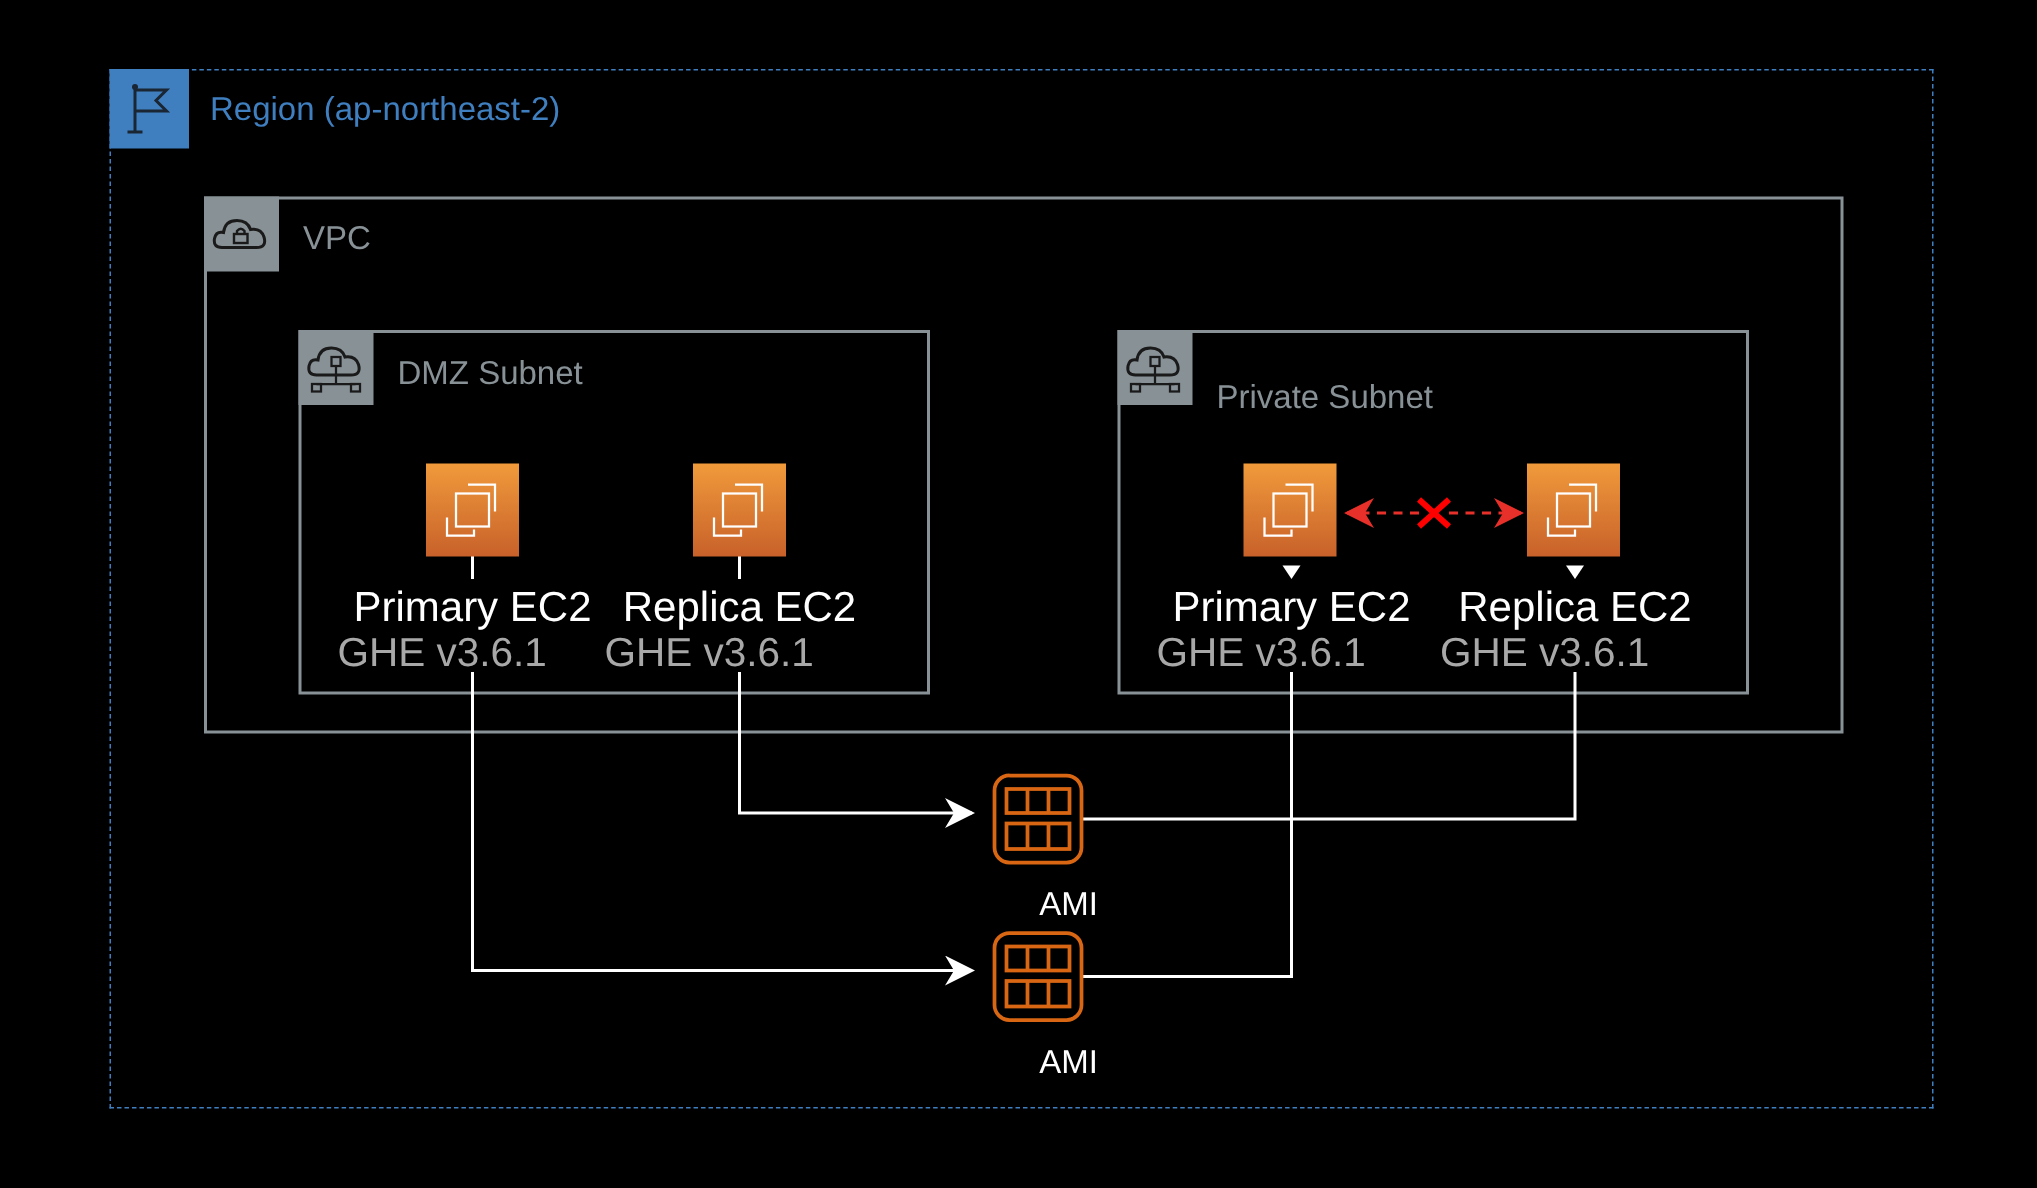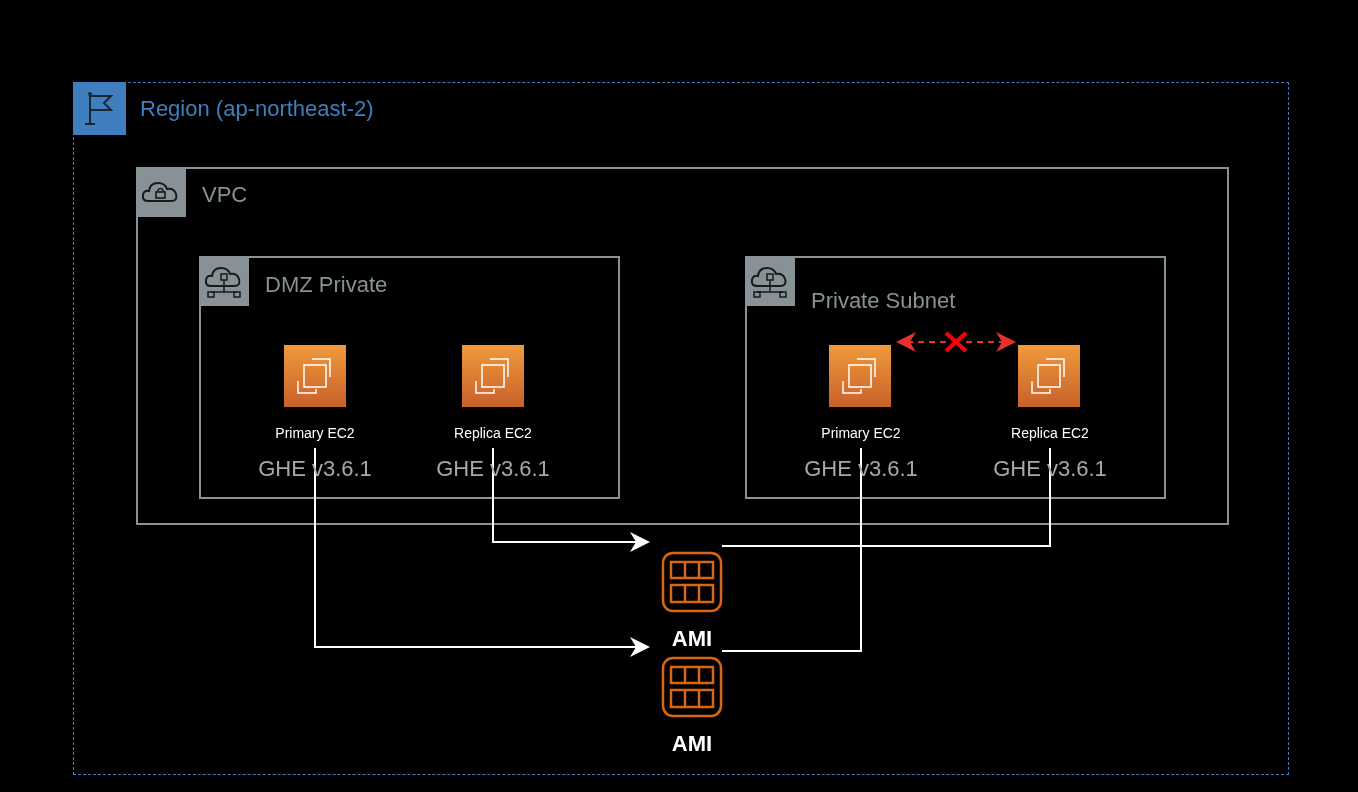--- a/index.html
+++ b/index.html
@@ -1,27 +1,27 @@
 <!DOCTYPE html>
 <html><head>
 <meta charset="utf-8">
 <style>
   html,body{margin:0;padding:0;background:#000;}
   body{width:1358px;height:792px;position:relative;overflow:hidden;font-family:"Liberation Sans",sans-serif;}
-  .abs{position:absolute;margin-top:36px;}
+  .abs{position:absolute;}
   .region{left:73px;top:46px;width:1216px;height:693px;border:1.5px dashed #3f7fbf;box-sizing:border-box;}
   .region-icon{left:73px;top:46px;width:53px;height:53px;background:#3f7fbf;}
   .region-title{left:140px;top:60px;font-size:22px;color:#3f7fbf;}
   .group{border:2px solid #879196;box-sizing:border-box;}
   .group-icon{width:50px;height:50px;background:#879196;}
   .group-title{font-size:22px;color:#879196;}
   .ec2{width:62px;height:62px;background:linear-gradient(to bottom,#f09a3b,#c8612a);}
-  .lbl{font-size:14px;color:#fff;text-align:center;width:180px;}
-  .sub{font-size:22px;color:#a8a8a8;text-align:center;width:180px;}
-  .ami-lbl{font-size:22px;color:#fff;text-align:center;width:80px;font-weight:bold;}
+  .lbl{font-size:28px;color:#fff;text-align:center;width:180px;}
+  .sub{font-size:27px;color:#a8a8a8;width:180px;}
+  .ami-lbl{font-size:22px;color:#fff;text-align:right;width:80px;}
   svg.overlay{position:absolute;left:0;top:0;}
 </style>
 </head>
 <body>
 
 <div class="abs region"></div>
 <div class="abs region-icon">
   <svg width="53" height="53" viewBox="0 0 53 53">
       <line x1="17" y1="12" x2="17" y2="42" stroke="#1a2633" stroke-width="2"></line>
       <circle cx="17" cy="12" r="2" fill="#1a2633"></circle>
@@ -44,21 +44,21 @@
 <div class="abs group" style="left:199px;top:220px;width:421px;height:243px;"></div>
 <div class="abs group-icon" style="left:199px;top:220px;">
   <svg width="50" height="50" viewBox="0 0 50 50">
       <path d="M12 30 Q6 30 7 24 Q8 19 13 20 Q14 12 22 12 Q29 12 31 18 Q38 17 40 23 Q42 30 35 30 Z" fill="none" stroke="#1a1a1a" stroke-width="2"></path>
       <rect x="22" y="18" width="6" height="6" fill="none" stroke="#1a1a1a" stroke-width="1.5"></rect>
       <path d="M25 24 V36 M12 36 H38" stroke="#1a1a1a" stroke-width="1.5"></path>
       <rect x="9" y="36" width="6" height="5" fill="none" stroke="#1a1a1a" stroke-width="1.5"></rect>
       <rect x="35" y="36" width="6" height="5" fill="none" stroke="#1a1a1a" stroke-width="1.5"></rect>
     </svg>
 </div>
-<div class="abs group-title" style="left:265px;top:236px;">DMZ Private</div>
+<div class="abs group-title" style="left:265px;top:236px;">DMZ Subnet</div>
 
 <div class="abs group" style="left:745px;top:220px;width:421px;height:243px;"></div>
 <div class="abs group-icon" style="left:745px;top:220px;">
   <svg width="50" height="50" viewBox="0 0 50 50">
       <path d="M12 30 Q6 30 7 24 Q8 19 13 20 Q14 12 22 12 Q29 12 31 18 Q38 17 40 23 Q42 30 35 30 Z" fill="none" stroke="#1a1a1a" stroke-width="2"></path>
       <rect x="22" y="18" width="6" height="6" fill="none" stroke="#1a1a1a" stroke-width="1.5"></rect>
       <path d="M25 24 V36 M12 36 H38" stroke="#1a1a1a" stroke-width="1.5"></path>
       <rect x="9" y="36" width="6" height="5" fill="none" stroke="#1a1a1a" stroke-width="1.5"></rect>
       <rect x="35" y="36" width="6" height="5" fill="none" stroke="#1a1a1a" stroke-width="1.5"></rect>
     </svg>

